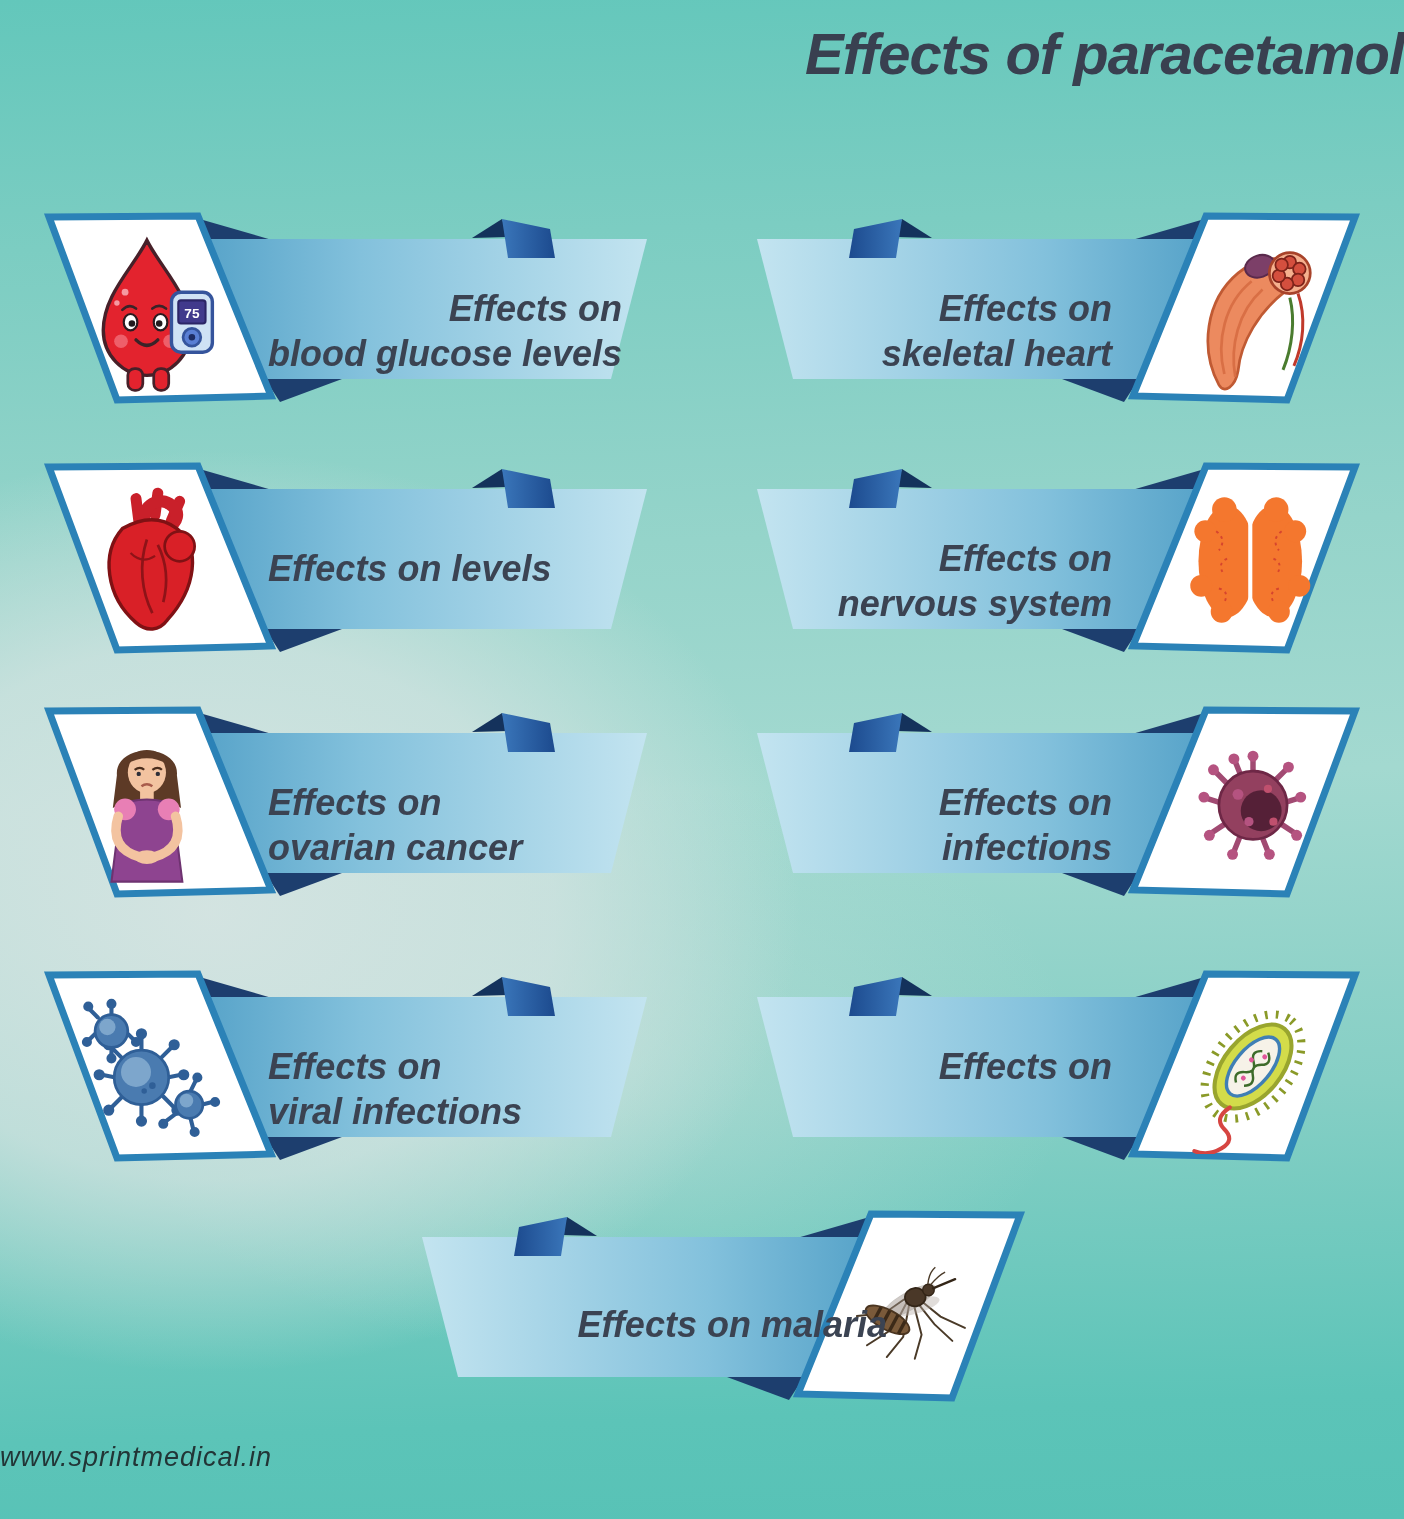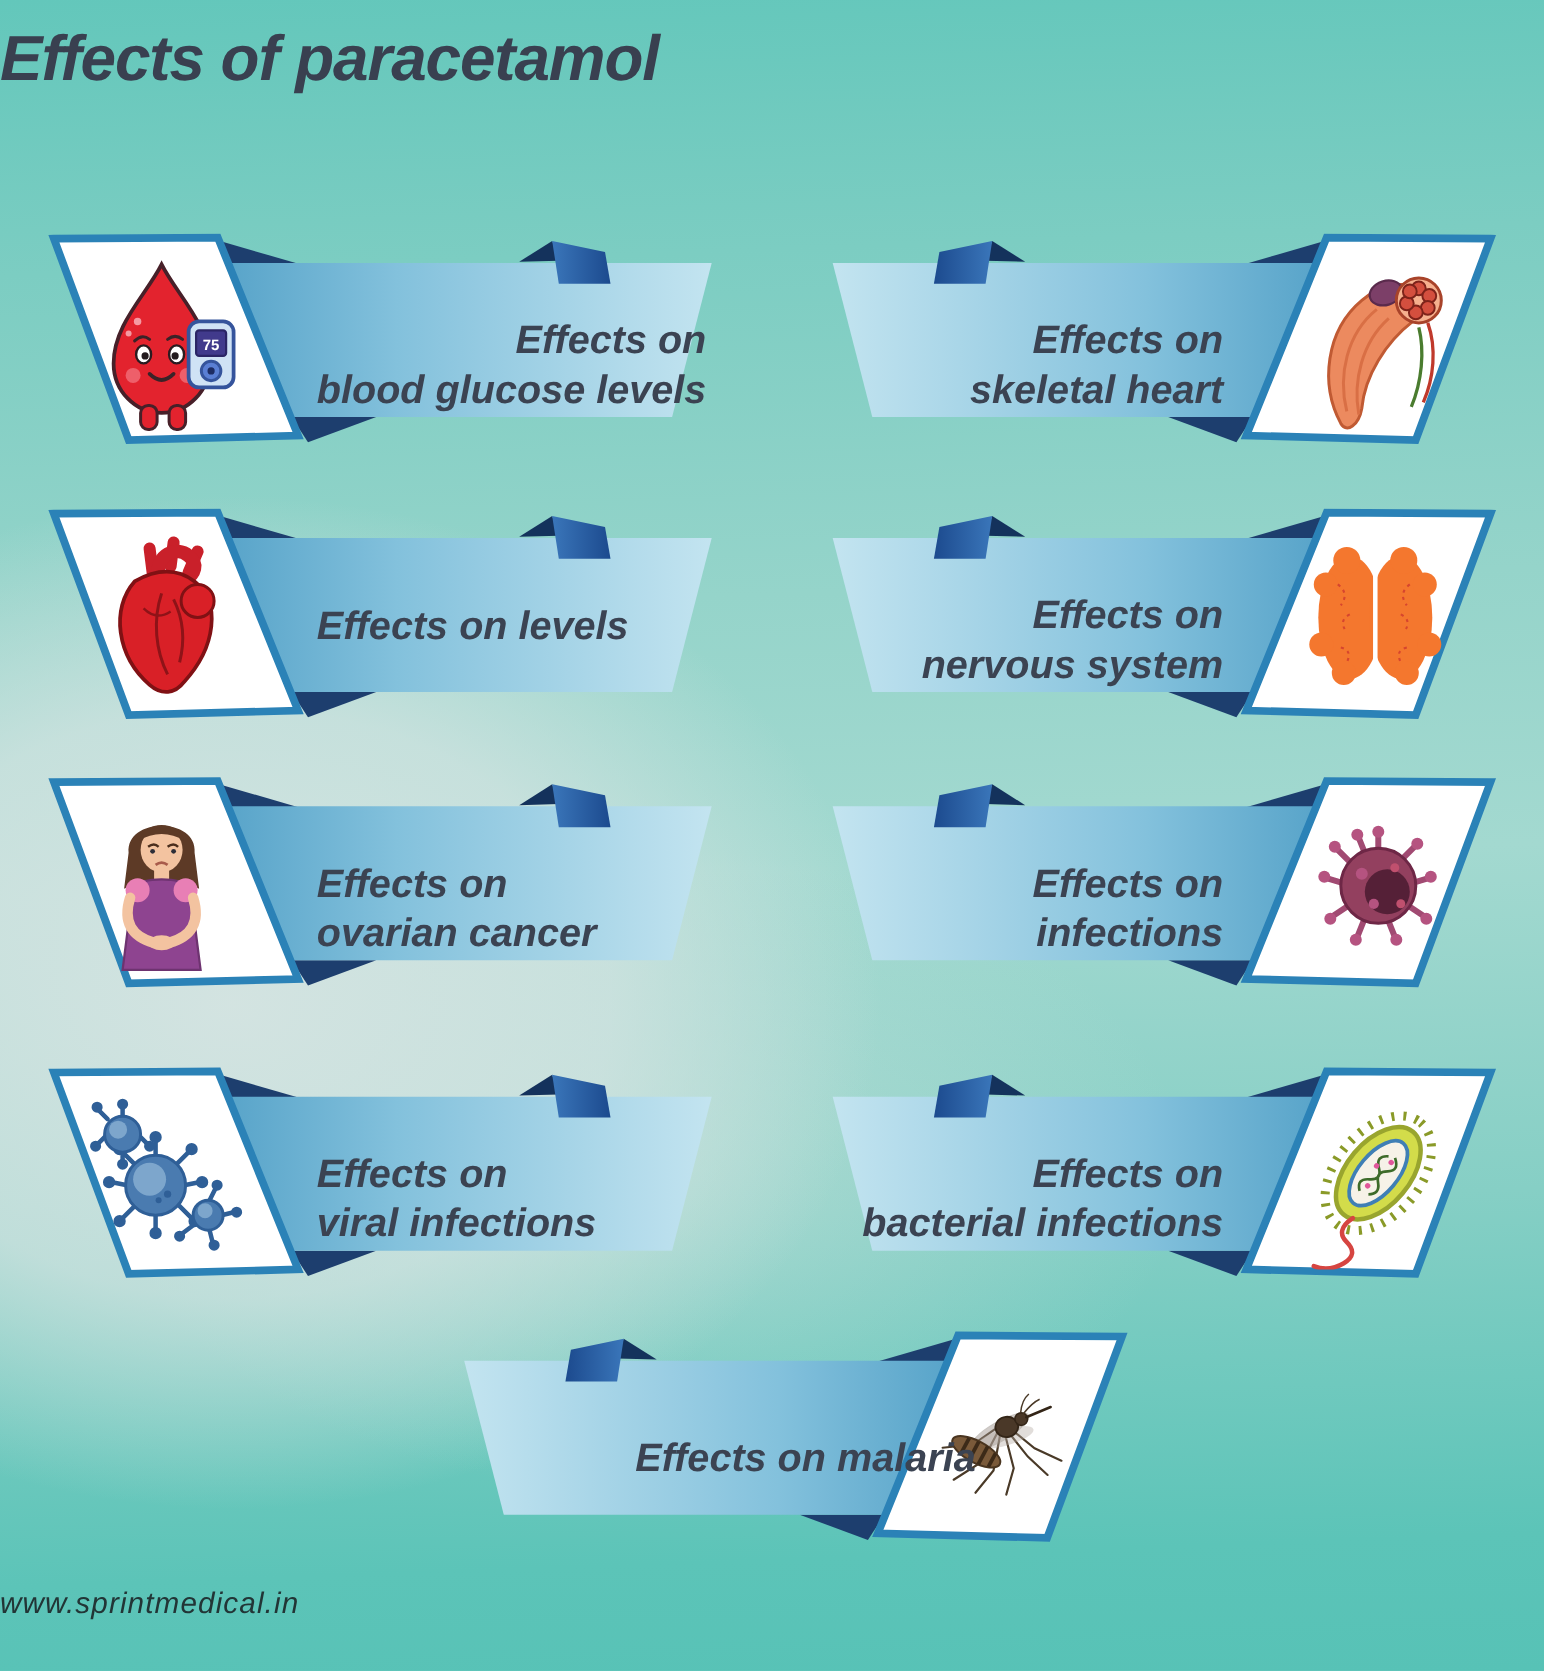--- a/index.html
+++ b/index.html
@@ -5,35 +5,35 @@
   html,body{margin:0;padding:0;background:#9ad6cc;}
   .stage{
     position:relative;width:1404px;height:1519px;overflow:hidden;
     font-family:"Liberation Sans",sans-serif;
     background:
       radial-gradient(ellipse 820px 640px at 15% 60%, rgba(214,228,226,.95) 0%, rgba(214,228,226,.72) 42%, rgba(214,228,226,0) 72%),
       radial-gradient(ellipse 700px 420px at 42% 70%, rgba(200,226,220,.55) 0%, rgba(200,226,220,0) 70%),
       linear-gradient(178deg,#63c7bb 0%,#7ccdc2 16%,#95d4ca 36%,#a3d9d0 52%,#86cfc5 72%,#5cc4b8 92%,#57c2b6 100%);
   }
   .title{
-    position:absolute;top:20px;left:0;width:100%;text-align:left;
+    position:absolute;top:20px;left:0;width:100%;text-align:right;
     font-style:italic;font-weight:800;font-size:58px;letter-spacing:-1px;color:#394050;
   }
   .banner{position:absolute;width:620px;height:200px;}
   .ribbon{position:absolute;left:0;top:0;width:620px;height:200px;display:block;}
   .banner.right .ribbon{transform:scaleX(-1);}
   .icon{position:absolute;left:36px;top:20px;width:150px;height:164px;}
   .banner.right .icon{left:auto;right:36px;}
   .banner .icon svg{width:100%;height:100%;display:block;}
   .label{
     position:absolute;left:228px;top:74px;
     font-style:italic;font-weight:800;font-size:36px;line-height:45px;color:#3b4352;
     white-space:nowrap;
   }
-  .label span{display:block;margin-left:20px;}
+  .label span{display:block;}
   .banner.right .label{left:auto;right:252px;text-align:right;}
   .banner.single .label{top:84px;}
   .banner.malaria .label{right:142px;top:92px;text-align:right;}
   .footer{
     position:absolute;top:1442px;left:0;width:100%;text-align:left;
     font-style:italic;font-size:27px;letter-spacing:1px;color:#223536;
   }
   .defs{position:absolute;width:0;height:0;}
 </style>
 </head>
@@ -363,21 +363,20 @@
           <path d="M38 54 q5 -7 10 0 t10 0 t10 0 M40 60 q5 6 10 0 t10 0 t10 -2" fill="none" stroke="#3d6b2a" stroke-width="1.8"></path>
           <circle cx="44" cy="56" r="1.8" fill="#e0569a"></circle>
             <circle cx="58" cy="52" r="1.8" fill="#e0569a"></circle>
             <circle cx="66" cy="58" r="1.8" fill="#e0569a"></circle>
         </g>
         <path d="M38 86 q-12 8 -4 16 q8 8 -2 14 q-10 6 -20 2" fill="none" stroke="#d64541" stroke-width="3" stroke-linecap="round"></path>
       </svg>
     </div>
     <div class="label">
       <span>Effects on</span>
-      <span>bacterial infections</span>
     </div>
   </div>
 
   <div class="banner right single malaria" style="left:409px;top:1210px;">
     <svg class="ribbon" viewBox="0 0 620 200">
       <polygon points="156,6 232,28 156,28" fill="#1d3e6e"></polygon>
       <polygon points="225,167 302,167 240,190" fill="#1d3e6e"></polygon>
       <polygon points="130,27 607,27 571,167 130,167" fill="url(#ribgrad)"></polygon>
       <polygon points="432,26 462,7 468,25" fill="#14325c"></polygon>
       <polygon points="462,7 510,17 515,46 468,46" fill="url(#foldgrad)"></polygon>

